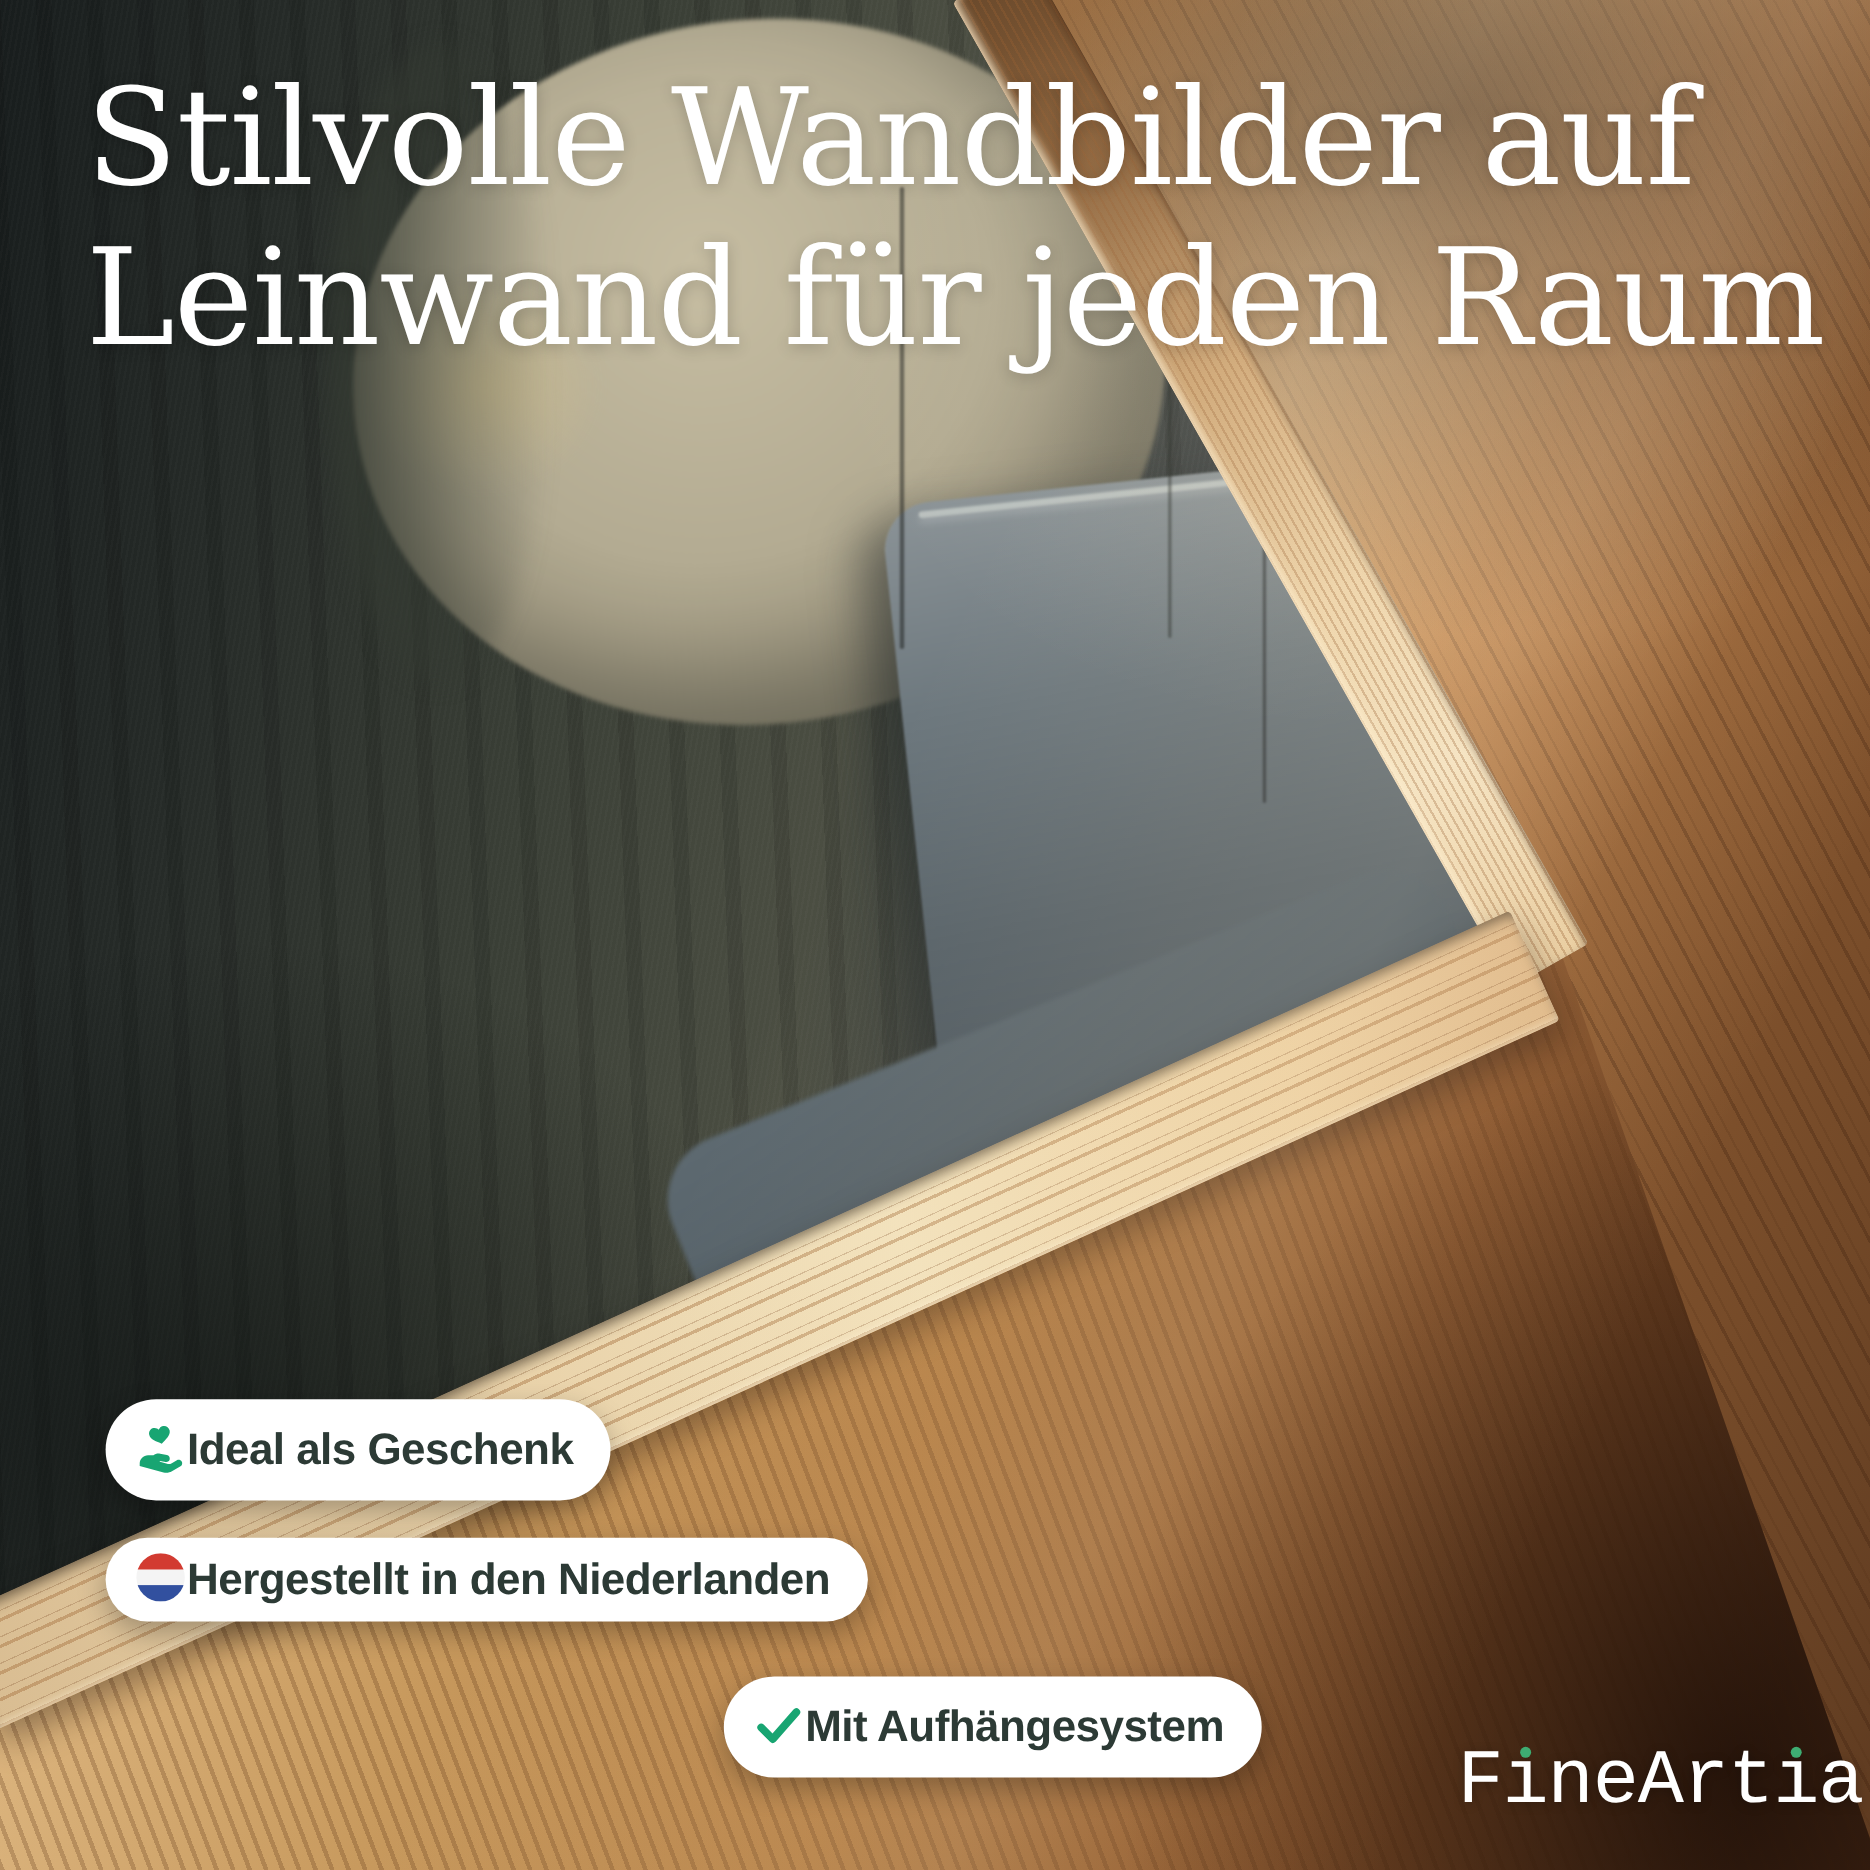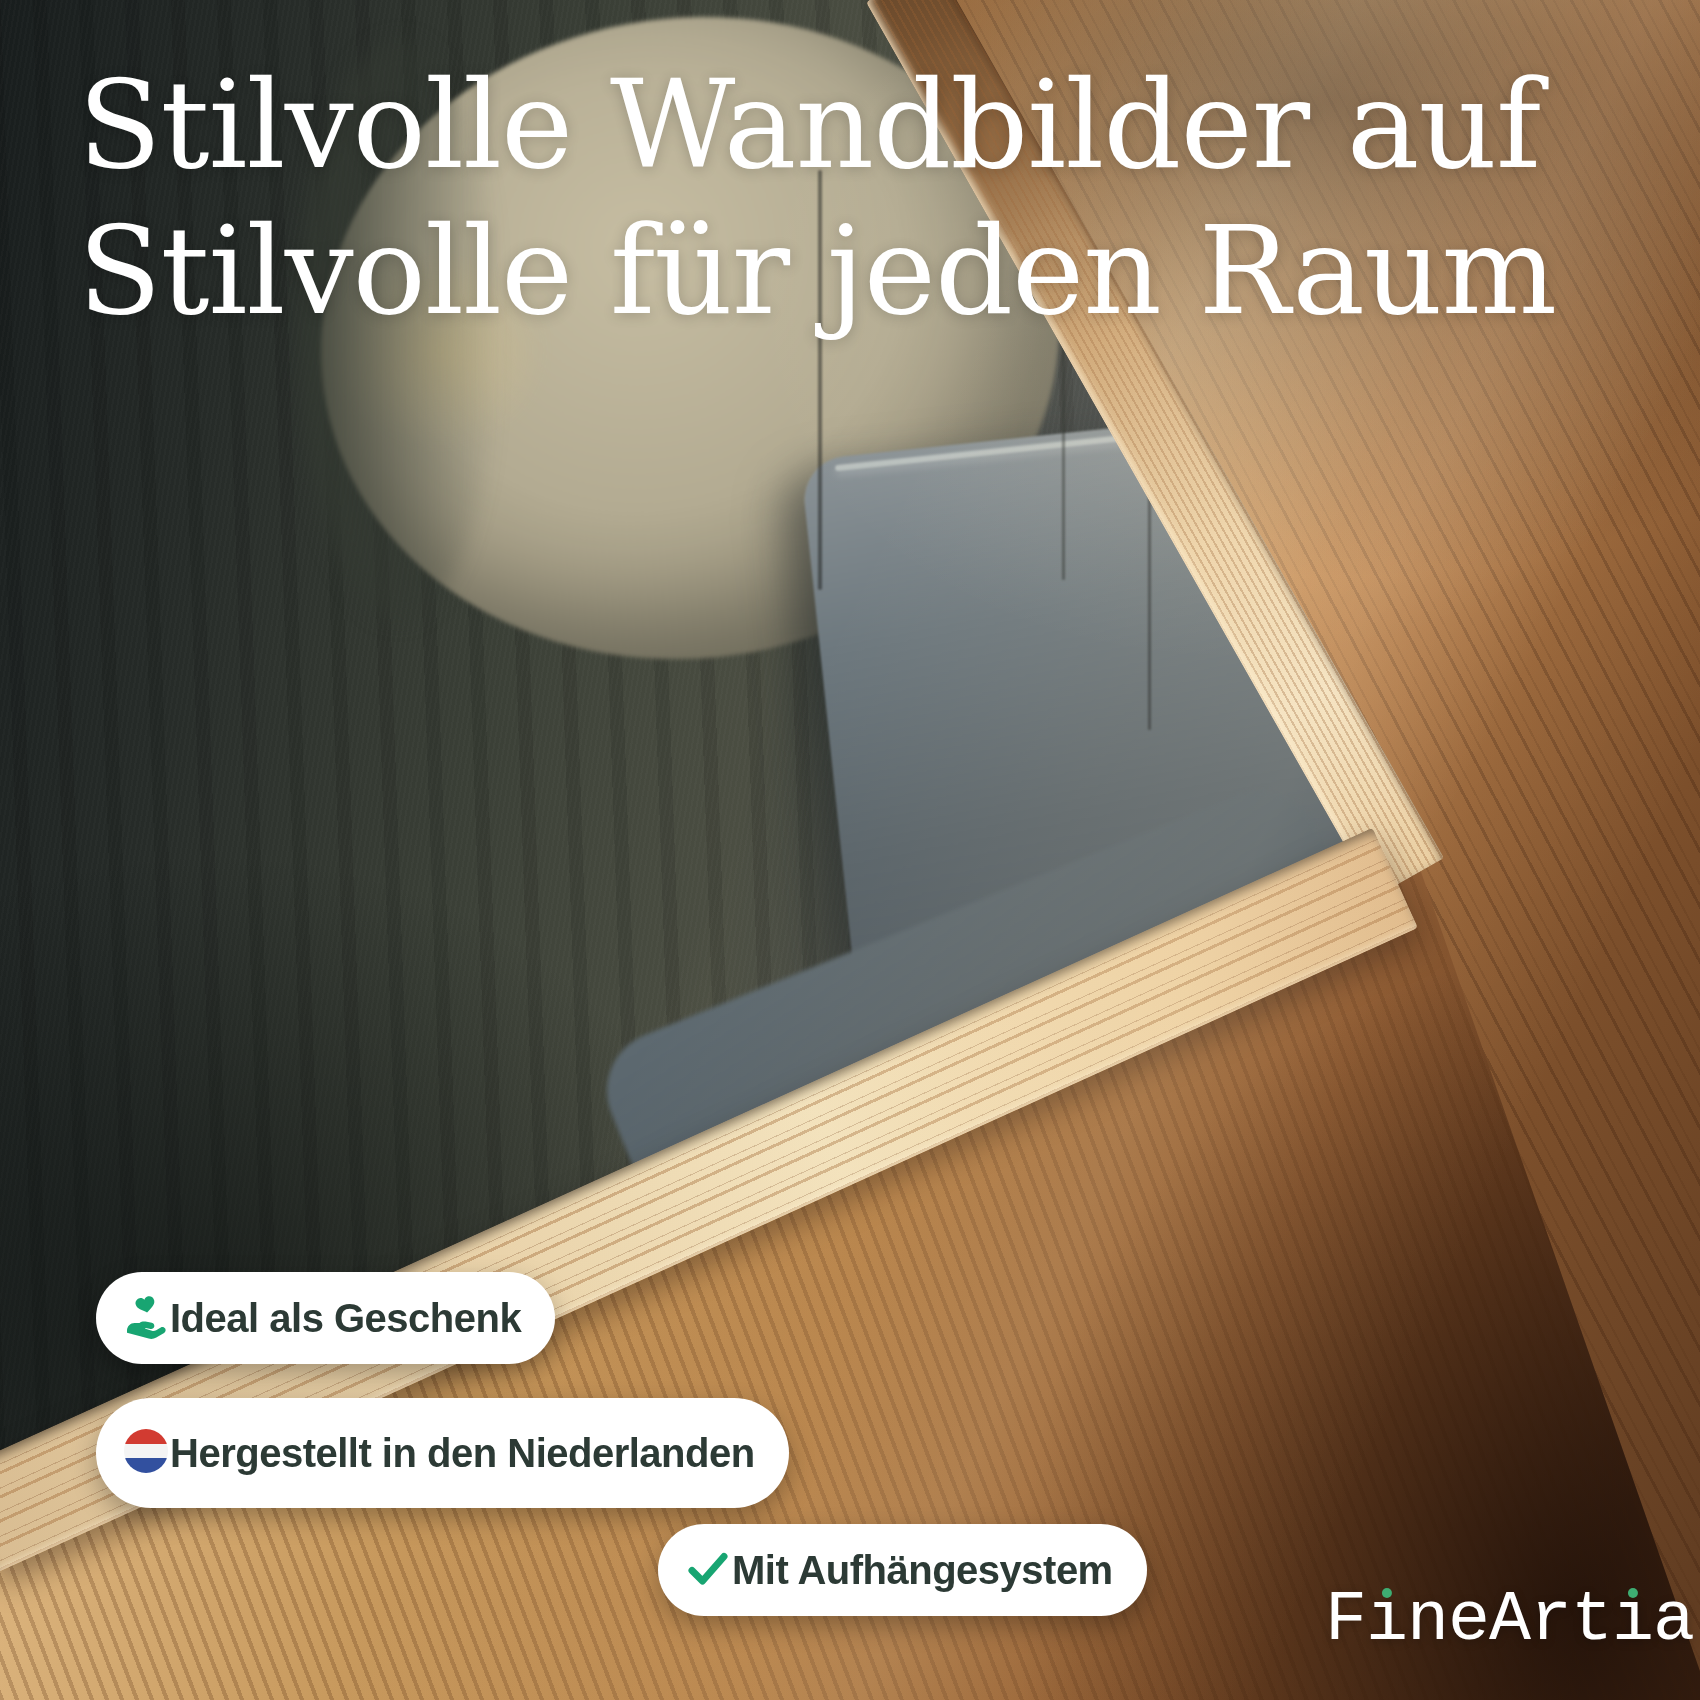--- a/index.html
+++ b/index.html
@@ -77,21 +77,21 @@
     letter-spacing:-1px;text-shadow:0 2px 14px rgba(0,0,0,.2);}
   .headline span{display:block;}
 
   .badge{position:absolute;z-index:20;display:inline-flex;align-items:center;
     background:#fff;border-radius:60px;height:92px;padding:0 34px 0 26px;
     box-shadow:0 10px 26px rgba(0,0,0,.28);}
   .badge .label{font-weight:700;font-size:40px;line-height:1;color:#2C3A35;
     letter-spacing:-.5px;white-space:nowrap;}
   .badge svg{width:48px;height:48px;flex:none;}
   .badge-1{left:96px;top:1272px;}
-  .badge-2{left:96px;top:1398px;height:110px;}
+  .badge-2{left:96px;top:1398px;height:76px;}
   .badge-3{left:96px;top:1522px;}
   .badge-4{left:658px;top:1524px;}
 
   .logo{position:absolute;z-index:20;right:16px;bottom:44px;color:#fff;
     font-family:Liberation Mono, monospace;font-size:70px;line-height:1;letter-spacing:-1px;
     text-shadow:0 2px 10px rgba(0,0,0,.25);}
   .logo .idot{position:relative;}
   .logo .idot::after{content:"";position:absolute;top:.10em;left:52%;transform:translateX(-50%);
     width:.145em;height:.145em;border-radius:50%;background:#3EAD72;}
 </style>
@@ -114,21 +114,21 @@
     <div class="layer crack" style="left:1148px;top:430px;width:3px;height:300px;background:rgba(20,24,26,.5);"></div>
     <div class="layer table-wood"></div>
     <div class="layer wood-lower"></div>
     <div class="layer frame-top"></div>
     <div class="layer frame-bottom"></div>
     <div class="layer sunlight"></div>
   </div>
 
   <h1 class="headline">
     <span>Stilvolle Wandbilder auf</span>
-    <span>Stilvolle für jeden Raum</span>
+    <span>Leinwand für jeden Raum</span>
   </h1>
 
   <div class="badge badge-1">
     <span class="icon">
       <svg viewBox="0 0 48 48" fill="#18A572" xmlns="http://www.w3.org/2000/svg">
         <path transform="rotate(-12 24 13)" d="M23.5 20.5c-4-3-9.5-5.6-9.5-10.3 0-3 2.4-5.2 5.1-5.2 1.9 0 3.5 1 4.4 2.6.9-1.6 2.5-2.6 4.4-2.6 2.7 0 5.1 2.2 5.1 5.2 0 4.7-5.5 7.3-9.5 10.3z"></path>
         <path d="M5 38.5c0-4.2 3.4-7.6 7.6-7.6h4.9c1.7-1.2 3.9-1.7 6-1.3l6.3 1.2c1.7.3 2.8 2 2.5 3.7-.3 1.7-2 2.8-3.7 2.5l-4.9-.9c-.5-.1-.7.6-.2.75l6.4 1.9c1.4.4 3 .2 4.3-.6l4.6-2.7c1.5-.9 3.5-.4 4.4 1.1.9 1.5.4 3.5-1.1 4.4l-7.8 4.6c-2.3 1.3-5 1.7-7.6 1L5 40.7z"></path>
       </svg>
     </span>
     <span class="label">Ideal als Geschenk</span>

